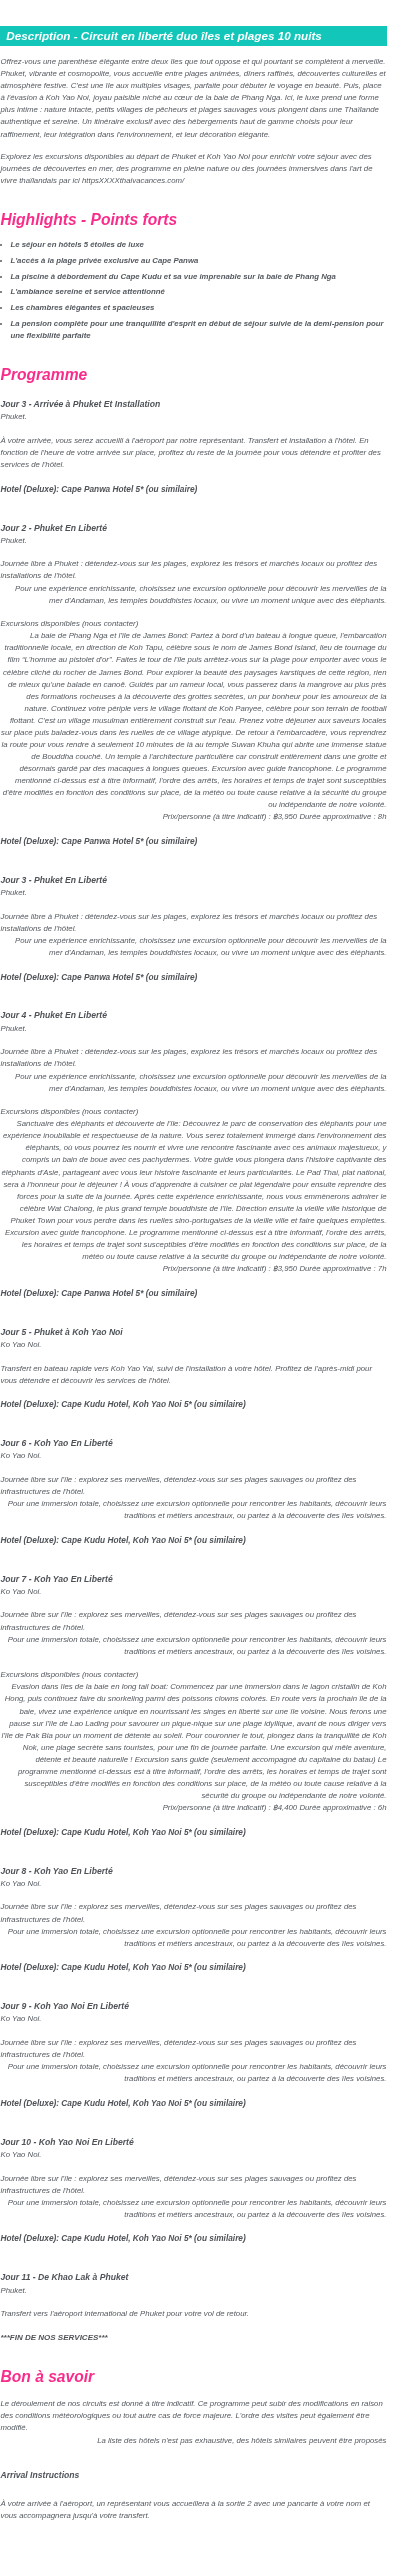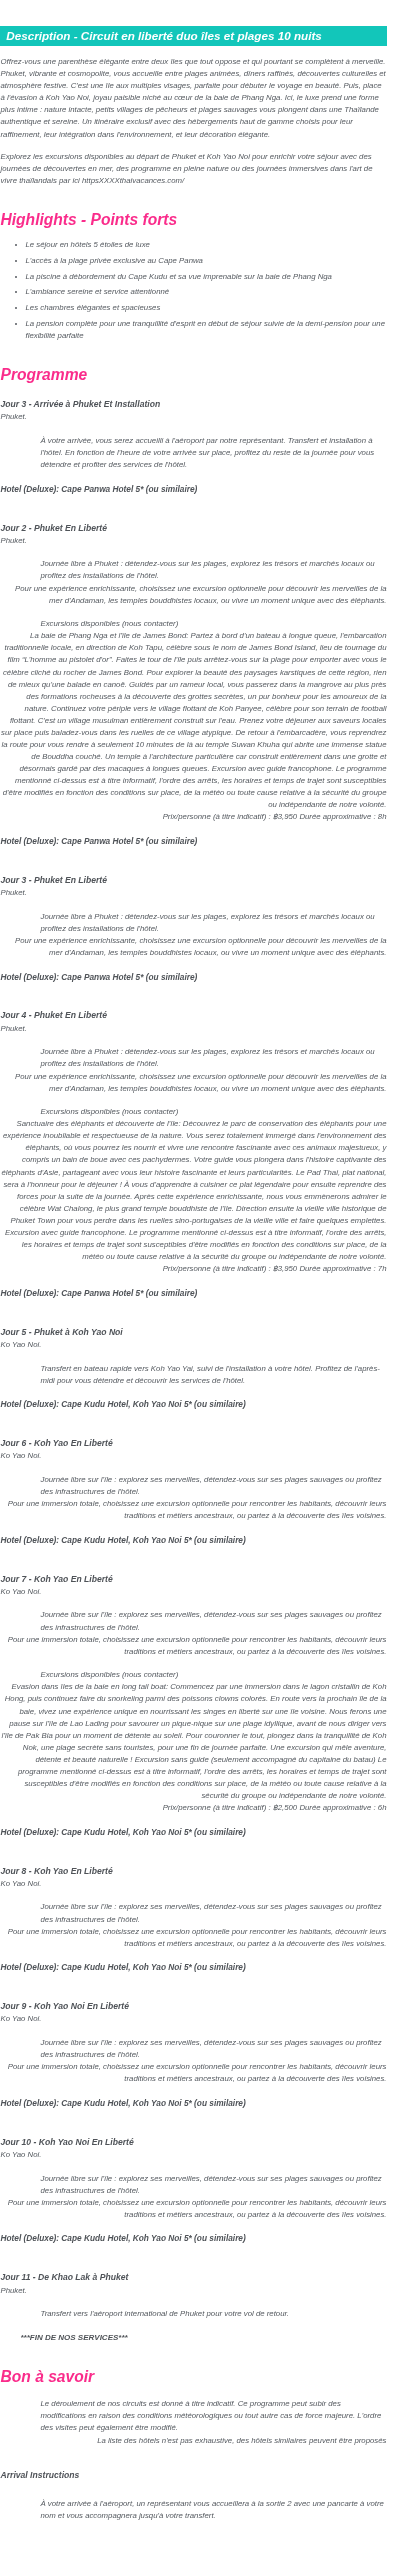--- a/index.html
+++ b/index.html
@@ -22,30 +22,30 @@
   }
   .content{padding:0 0.5px;}
   h2.pink{
     color:#fa2c8b;
     font-size:15.6px;
     font-weight:700;
     line-height:1.2;
     margin:24px 0 0 0;
   }
   .intro p{margin:10.4px 0 0 0;}
-  ul.highlights{margin:9.4px 0 0 0;padding:0 0 0 25px;}
+  ul.highlights{margin:9.4px 0 0 0;padding:0 0 0 10px;font-weight:bold;}
   ul.highlights li{margin:3.6px 0;}
   .day{margin-top:26px;}
   .day.first{margin-top:13.5px;}
   h3.day-title{font-size:8.6px;font-weight:700;color:#4f5358;margin:0;}
   p.loc{margin:0 0 0 0;}
-  p.gap{margin:11.5px 0 0 0;padding-left:40px;}
+  p.gap{margin:11.5px 0 0 0;}
   p.tight{margin:0;text-align:right;}
   p.hotel{margin:11.5px 0 0 0;font-weight:700;font-size:8.3px;color:#4f5358;}
-  p.fin{margin:11.5px 0 0 0;font-weight:700;font-size:8px;color:#4f5358;padding-left:20px;}
+  p.fin{margin:11.5px 0 0 0;font-weight:700;font-size:8px;color:#4f5358;}
   h4.sub{font-size:8.6px;font-weight:700;color:#4f5358;margin:22px 0 16px 0;}
 </style>
 </head>
 <body>
 
 <div class="page">
 
   <div class="banner">
     <span>Description - Circuit en liberté duo îles et plages 10 nuits</span>
   </div>
@@ -121,21 +121,21 @@
       <p class="hotel">Hotel (Deluxe): Cape Kudu Hotel, Koh Yao Noi 5* (ou similaire)</p>
     </section>
 
     <section class="day">
       <h3 class="day-title">Jour 7 - Koh Yao En Liberté</h3>
       <p class="loc">Ko Yao Noi.</p>
       <p class="gap">Journée libre sur l'île : explorez ses merveilles, détendez-vous sur ses plages sauvages ou profitez des infrastructures de l'hôtel.</p>
       <p class="tight">Pour une immersion totale, choisissez une excursion optionnelle pour rencontrer les habitants, découvrir leurs traditions et métiers ancestraux, ou partez à la découverte des îles voisines.</p>
       <p class="gap">Excursions disponibles (nous contacter)</p>
       <p class="tight">Evasion dans îles de la baie en long tail boat: Commencez par une immersion dans le lagon cristallin de Koh Hong, puis continuez faire du snorkeling parmi des poissons clowns colorés. En route vers la prochain île de la baie, vivez une expérience unique en nourrissant les singes en liberté sur une île voisine. Nous ferons une pause sur l'île de Lao Lading pour savourer un pique-nique sur une plage idyllique, avant de nous diriger vers l'île de Pak Bia pour un moment de détente au soleil. Pour couronner le tout, plongez dans la tranquillité de Koh Nok, une plage secrète sans touristes, pour une fin de journée parfaite. Une excursion qui mêle aventure, détente et beauté naturelle ! Excursion sans guide (seulement accompagné du capitaine du batau) Le programme mentionné ci-dessus est à titre informatif, l'ordre des arrêts, les horaires et temps de trajet sont susceptibles d'être modifiés en fonction des conditions sur place, de la météo ou toute cause relative à la sécurité du groupe ou indépendante de notre volonté.</p>
-      <p class="tight">Prix/personne (à titre indicatif) : ฿2,500 Durée approximative : 6h</p>
+      <p class="tight">Prix/personne (à titre indicatif) : ฿4,400 Durée approximative : 6h</p>
       <p class="hotel">Hotel (Deluxe): Cape Kudu Hotel, Koh Yao Noi 5* (ou similaire)</p>
     </section>
 
     <section class="day">
       <h3 class="day-title">Jour 8 - Koh Yao En Liberté</h3>
       <p class="loc">Ko Yao Noi.</p>
       <p class="gap">Journée libre sur l'île : explorez ses merveilles, détendez-vous sur ses plages sauvages ou profitez des infrastructures de l'hôtel.</p>
       <p class="tight">Pour une immersion totale, choisissez une excursion optionnelle pour rencontrer les habitants, découvrir leurs traditions et métiers ancestraux, ou partez à la découverte des îles voisines.</p>
       <p class="hotel">Hotel (Deluxe): Cape Kudu Hotel, Koh Yao Noi 5* (ou similaire)</p>
     </section>

